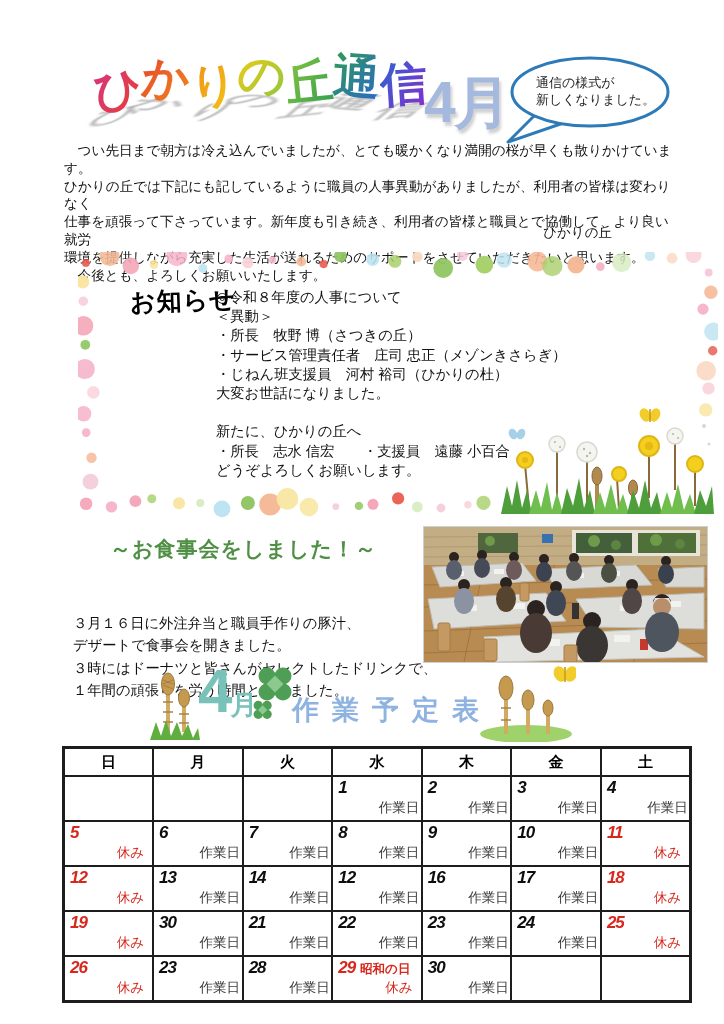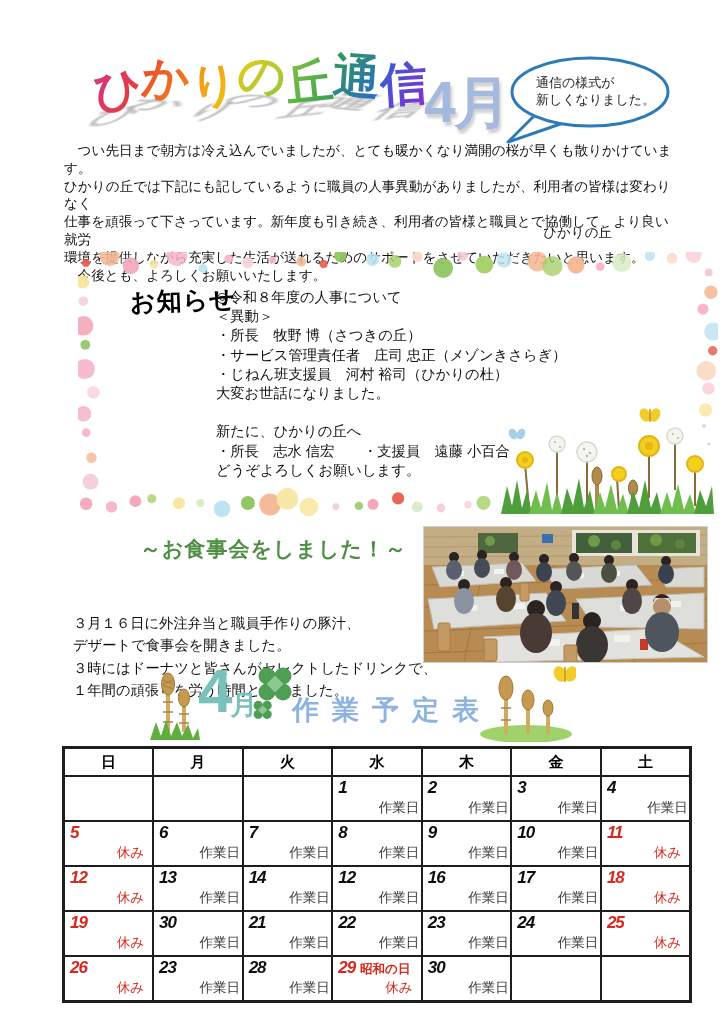--- a/index.html
+++ b/index.html
@@ -22,21 +22,21 @@
   .intro-signature{position:absolute;left:64px;top:224px;width:548px;text-align:right;font-size:13.5px;color:#111;}
   
   .announce-box{position:absolute;left:78px;top:252px;width:640px;height:266px;}
   .dots-border{position:absolute;left:0;top:0;width:640px;height:266px;}
   .announce-title{position:absolute;left:52px;top:32px;font-size:25px;font-weight:900;color:#000;
     transform:rotate(-2deg);letter-spacing:1px;}
   .announce-body{position:absolute;left:138px;top:36px;font-size:14.3px;line-height:19.2px;color:#111;white-space:pre;}
   .announce-body .text-line{min-height:19.2px;}
   .dandelion{position:absolute;right:4px;bottom:4px;}
   
-  .meal-header{position:absolute;left:110px;top:535px;font-size:21px;font-weight:900;letter-spacing:1px;margin-left:30px;}
+  .meal-header{position:absolute;left:110px;top:535px;font-size:21px;font-weight:900;letter-spacing:1px;}
   .meal-body{position:absolute;left:73px;top:612px;font-size:14.3px;line-height:22.4px;color:#111;}
   .meal-photo{position:absolute;left:424px;top:527px;width:283px;height:135px;outline:1px solid #cfcfcf;}
   
   .tsukushi-left{position:absolute;left:150px;top:672px;}
   .cal-month{position:absolute;left:198px;top:660px;display:flex;align-items:flex-end;line-height:1;}
   .cal-month .big{font-size:62px;font-weight:800;}
   .cal-month .small{font-size:27px;font-weight:800;margin:0 0 3px -2px;}
   .clover{position:absolute;left:252px;top:666px;}
   .cal-title{position:absolute;left:292px;top:692px;font-size:27px;font-weight:800;letter-spacing:13px;}
   .tsukushi-right{position:absolute;left:476px;top:664px;}

